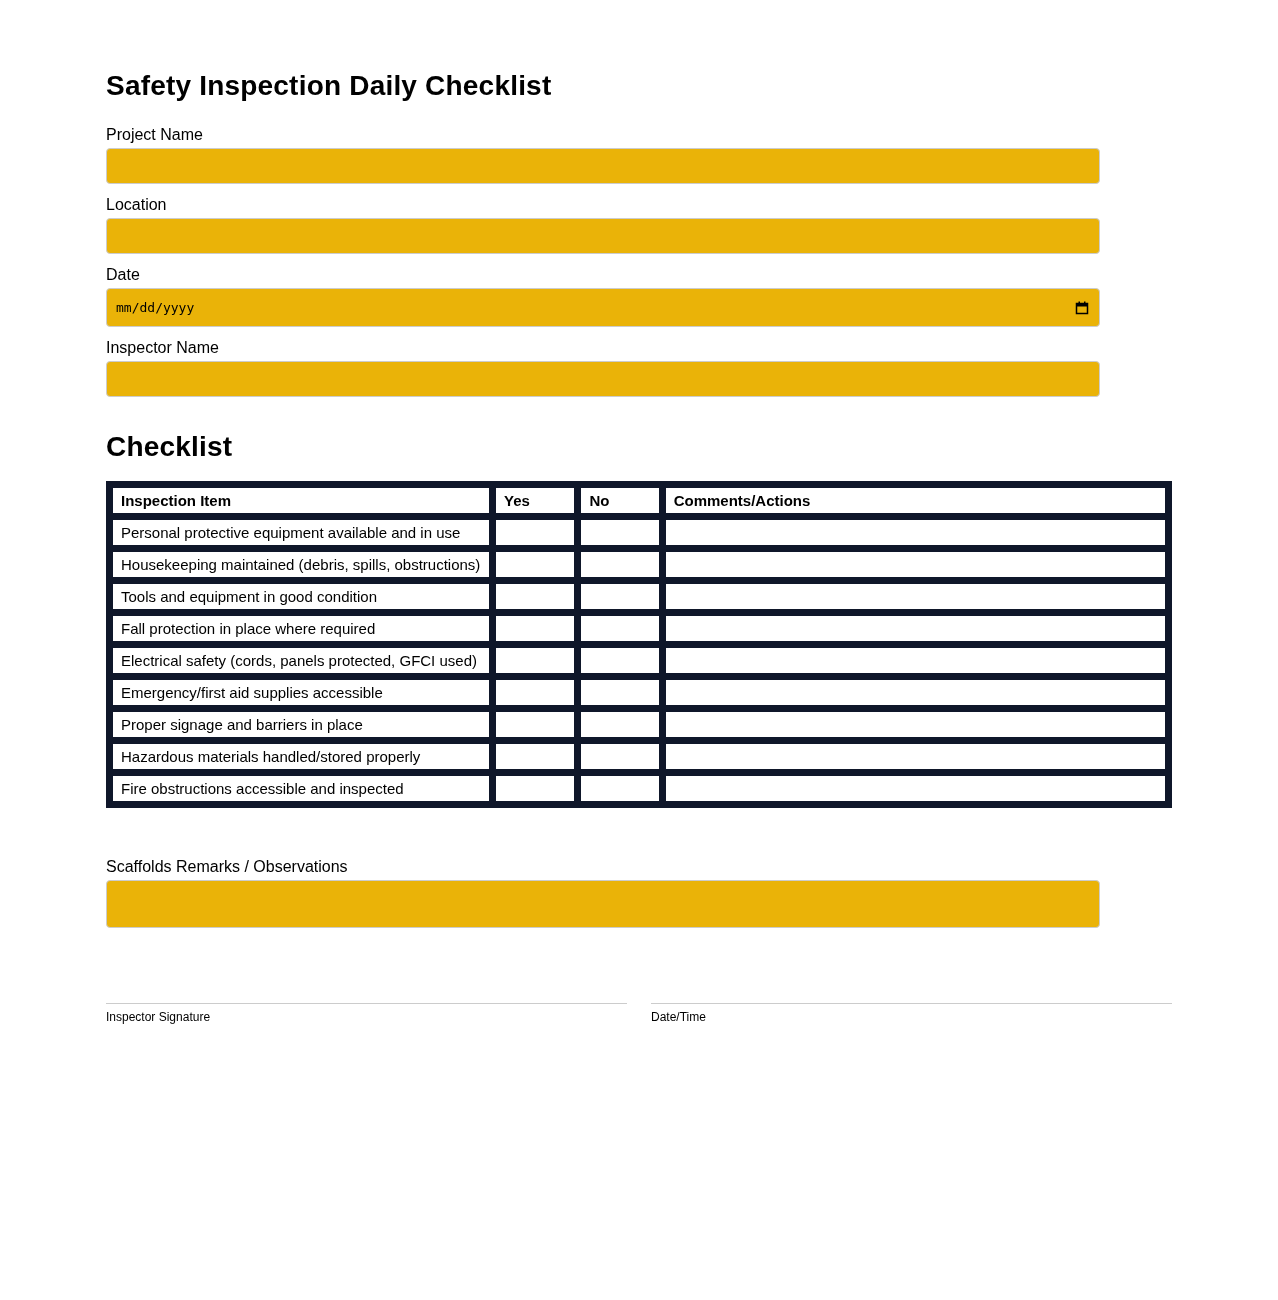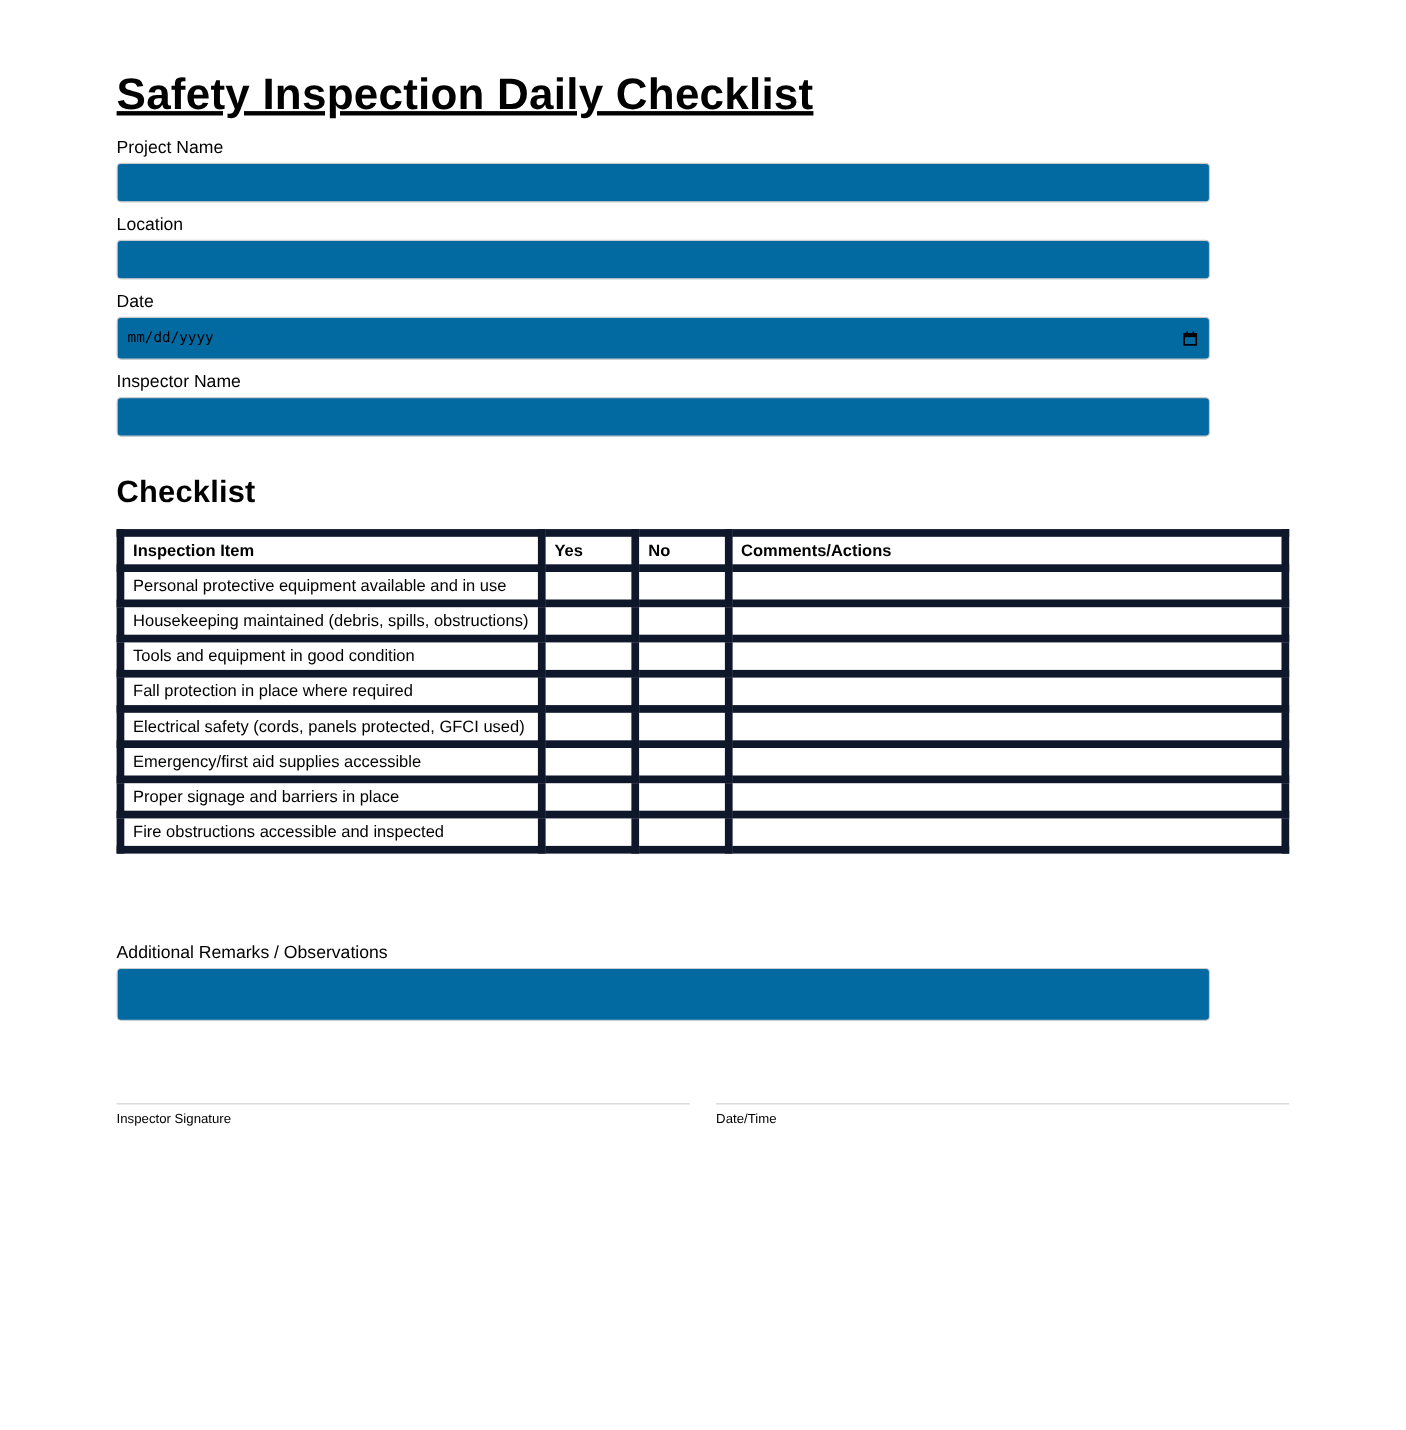--- a/index.html
+++ b/index.html
@@ -14,42 +14,41 @@
     position: absolute;
     left: 106px;
     top: 0;
     width: 1066px;
   }
   h1 {
     position: absolute;
     top: 67px;
     left: 0;
     margin: 0;
-    font-size: 40px;
+    font-size: 28px;
     font-weight: bold;
     line-height: 38px;
     white-space: nowrap;
     letter-spacing: 0.2px;
-    text-decoration: underline;
   }
   .field-label {
     position: absolute;
     left: 0;
     font-size: 16px;
     line-height: 18px;
     white-space: nowrap;
     text-align: right;
   }
   .field-input {
     position: absolute;
     left: 0;
     width: 994px;
     border: 1px solid #cccccc;
     border-radius: 4px;
-    background: #0369a1;
+    background: #eab308;
   }
   .date-input {
     display: flex;
     align-items: center;
     justify-content: space-between;
     padding: 0 10px 0 9px;
   }
   .date-placeholder {
     font-family: "DejaVu Sans Mono", monospace;
     font-size: 13px;
@@ -191,29 +190,35 @@
         <td></td>
         <td></td>
       </tr>
       <tr>
         <td>Proper signage and barriers in place</td>
         <td></td>
         <td></td>
         <td></td>
       </tr>
       <tr>
+        <td>Hazardous materials handled/stored properly</td>
+        <td></td>
+        <td></td>
+        <td></td>
+      </tr>
+      <tr>
         <td>Fire obstructions accessible and inspected</td>
         <td></td>
         <td></td>
         <td></td>
       </tr>
     </tbody>
   </table>
 
-  <label class="field-label" style="top:858px;">Additional Remarks / Observations</label>
+  <label class="field-label" style="top:858px;">Scaffolds Remarks / Observations</label>
   <div class="field-input" style="top:880px;height:48px;"></div>
 
   <div class="sig-line" style="left:0;"></div>
   <div class="sig-label" style="left:0;">Inspector Signature</div>
 
   <div class="sig-line" style="left:545px;"></div>
   <div class="sig-label" style="left:545px;">Date/Time</div>
 
 </div>
 

